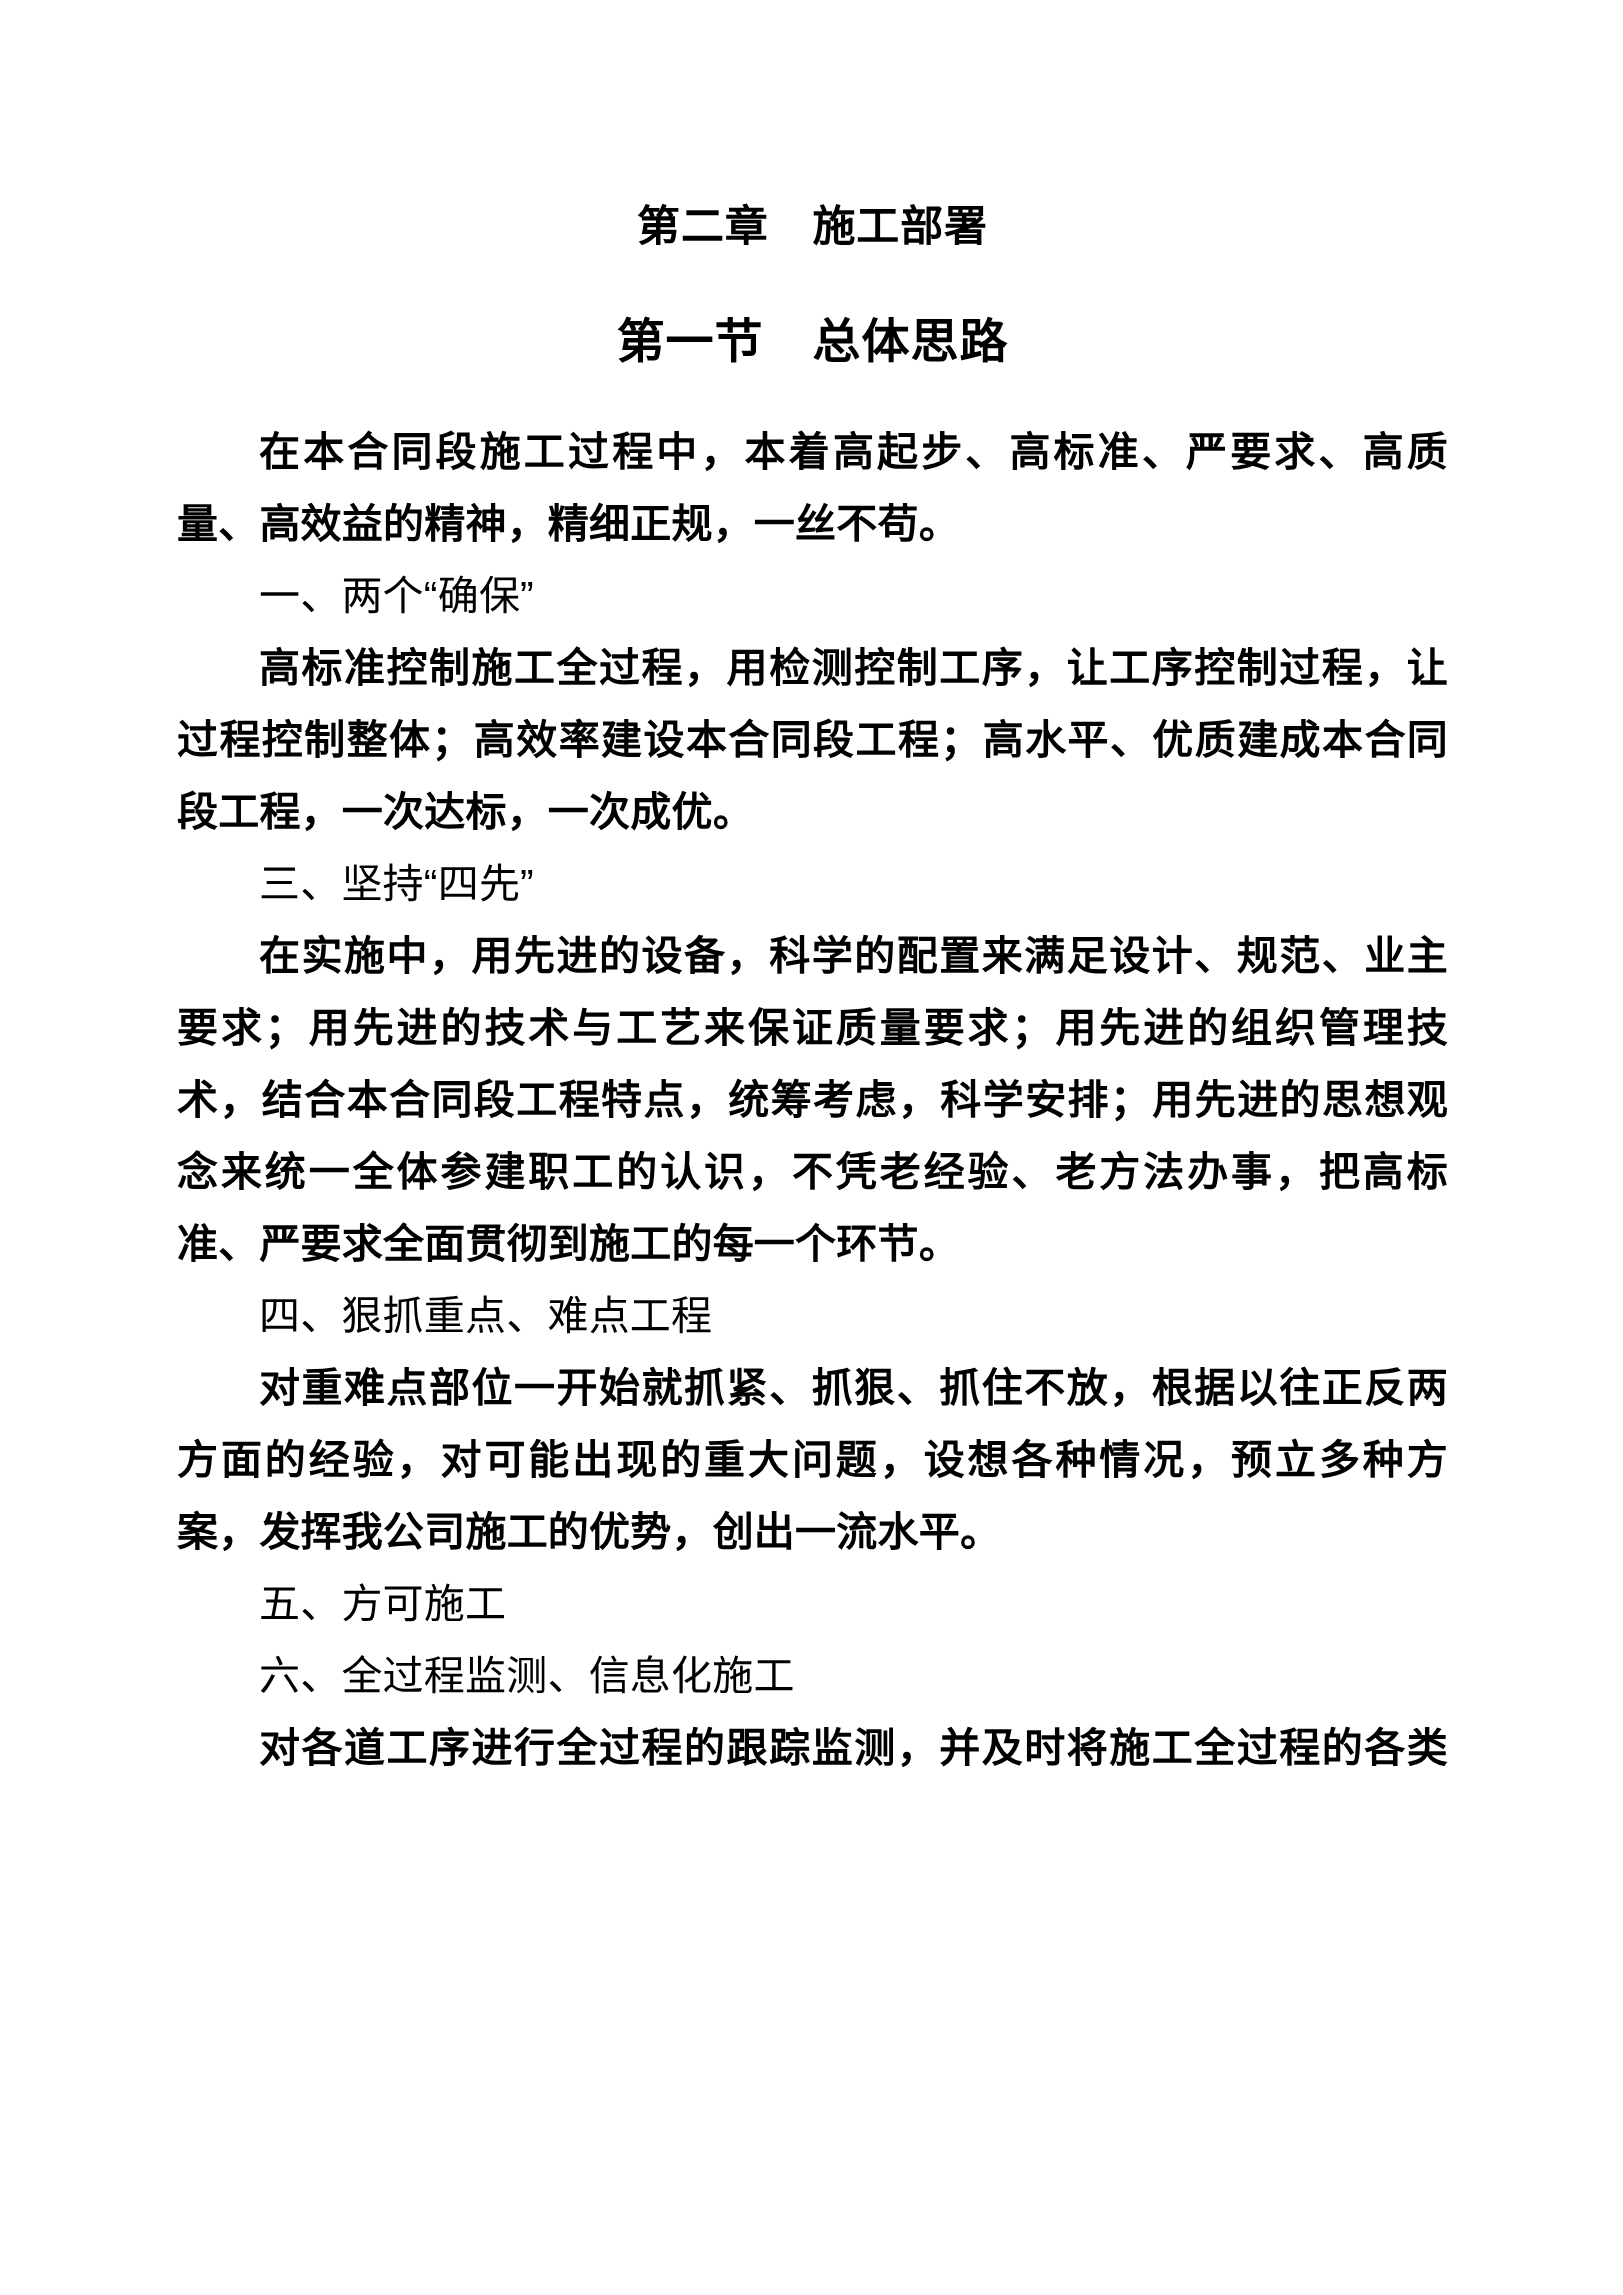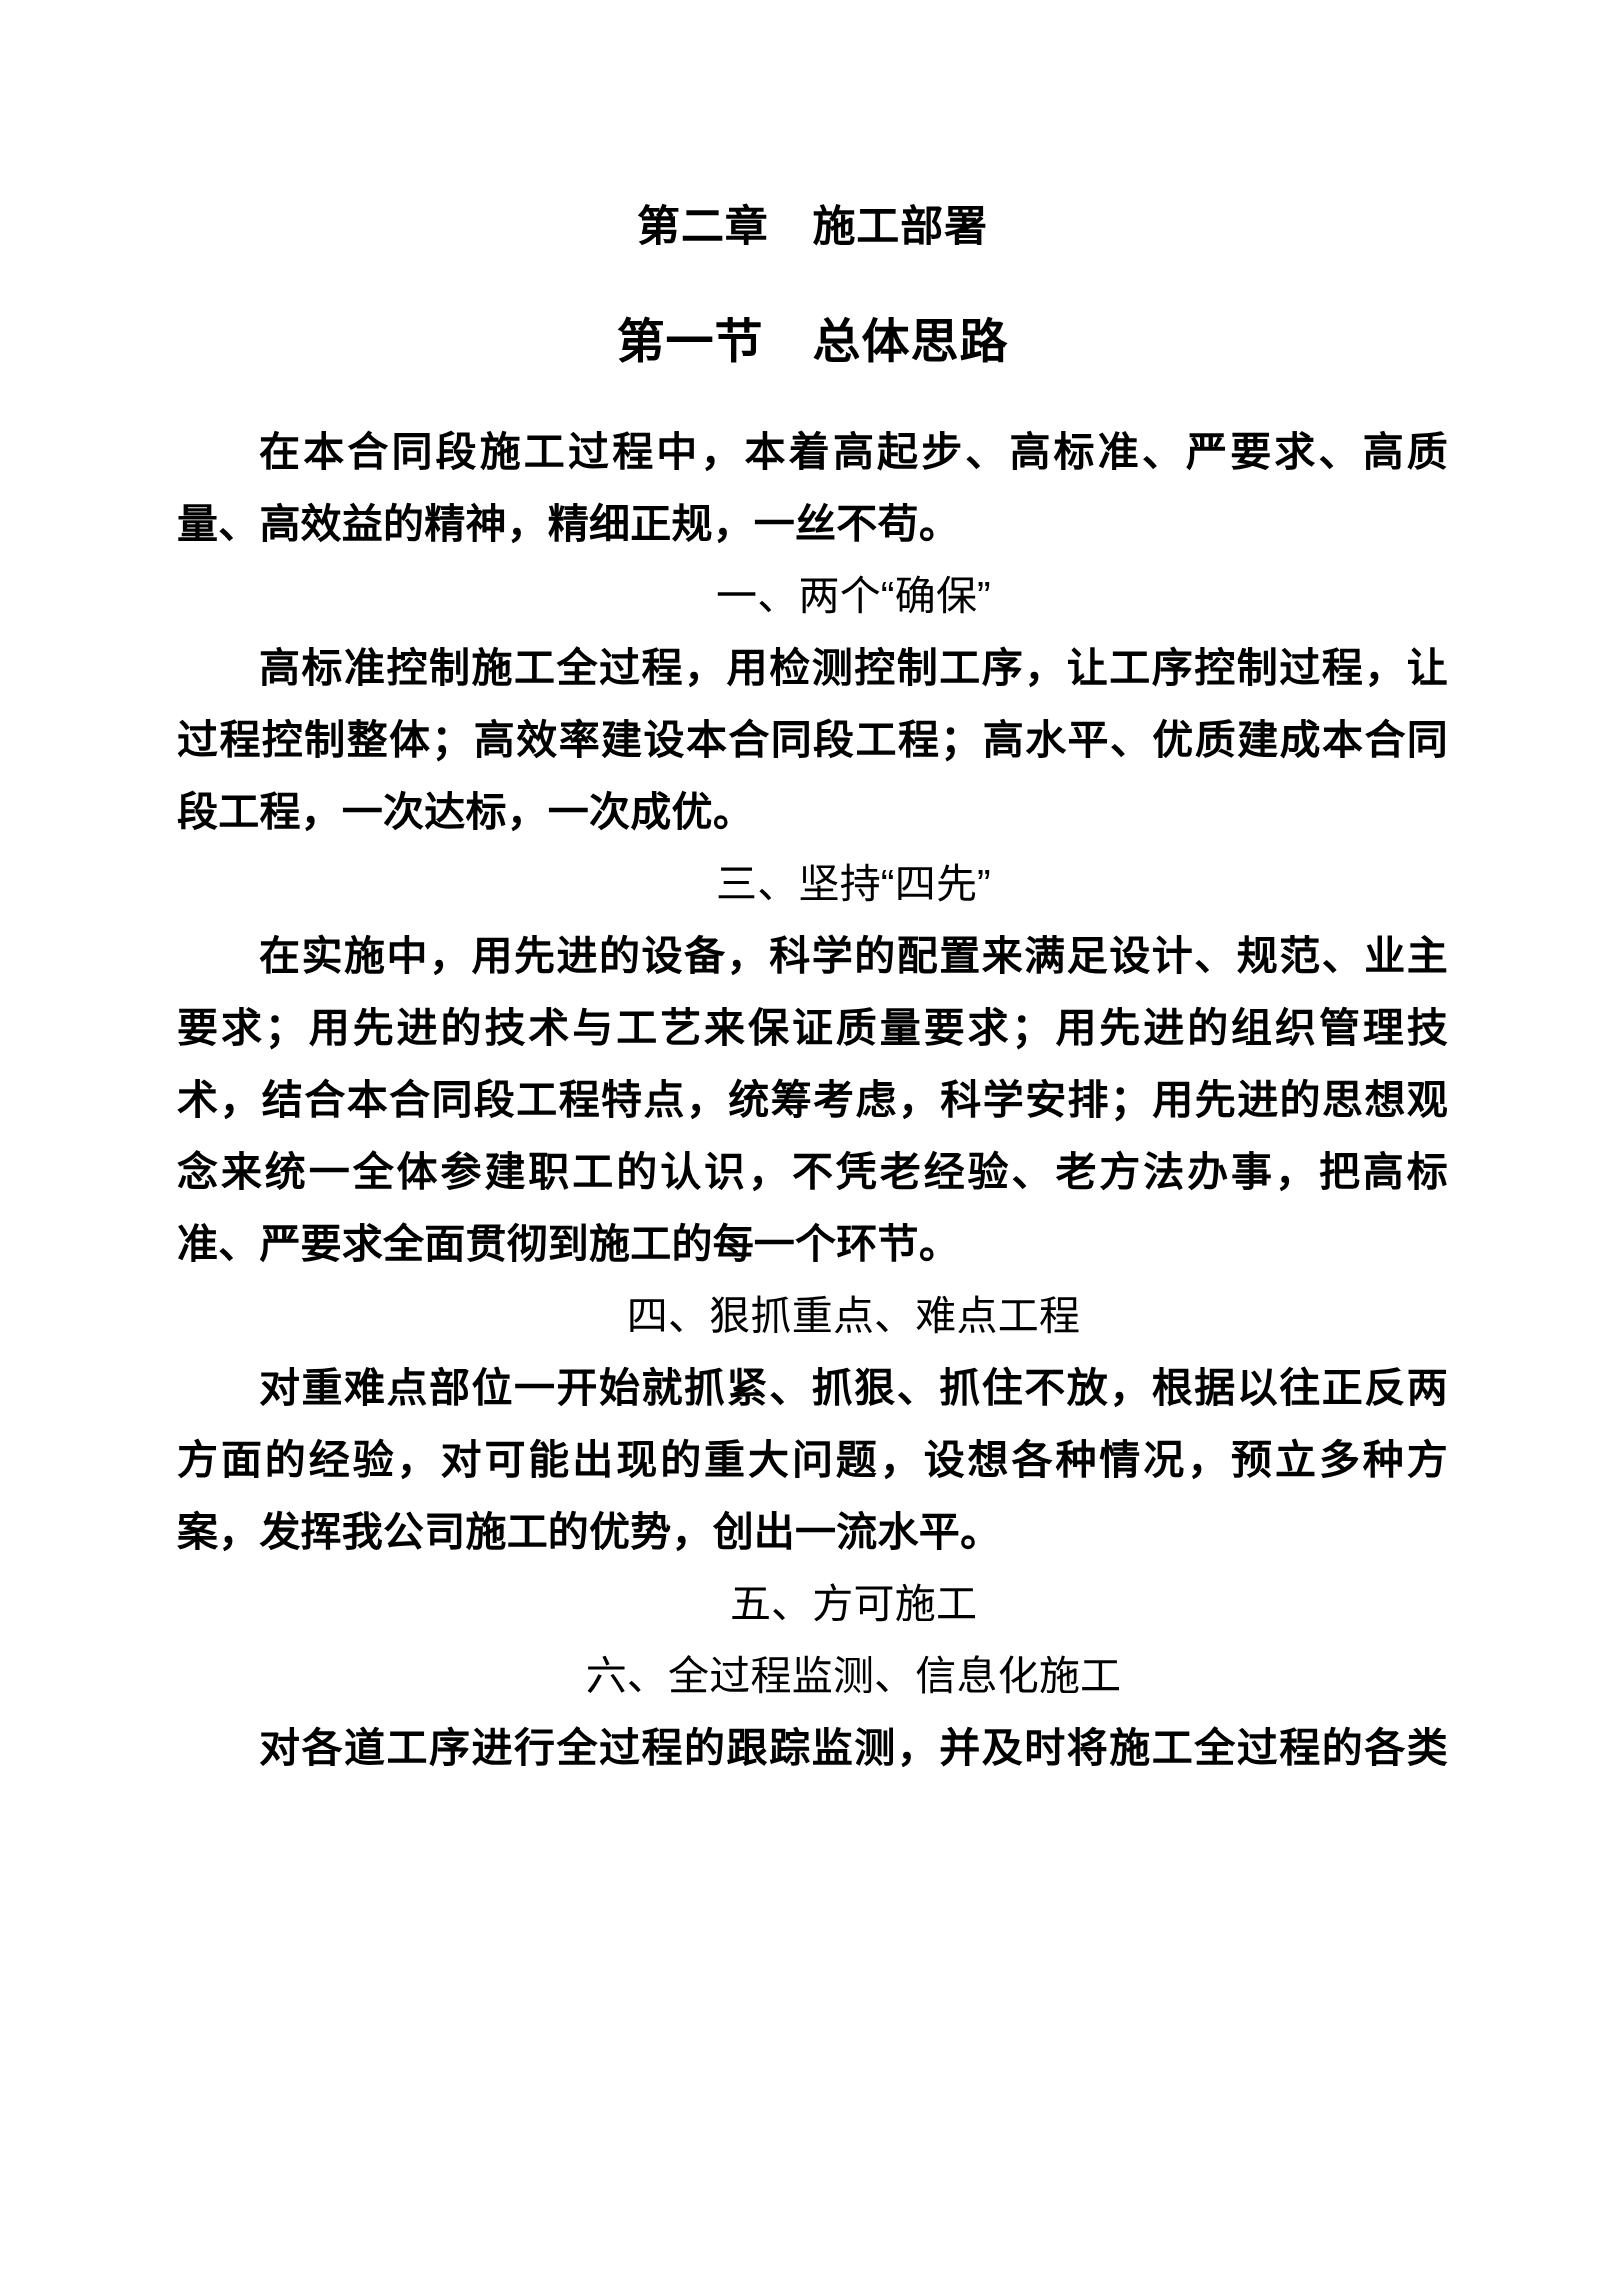--- a/index.html
+++ b/index.html
@@ -56,21 +56,20 @@
     letter-spacing: 0.005em;
     word-break: break-all;
     font-weight: bold;
   }
   p.list-heading {
     font-size: 41px;
     line-height: 72px;
     margin: 0;
     text-indent: 2em;
     letter-spacing: 0.005em;
-    text-align: center;
   }
 </style>
 </head>
 <body>
 
 <div class="page">
   <div class="content">
 
     <h1 class="chapter-title">第二章　施工部署</h1>
 

